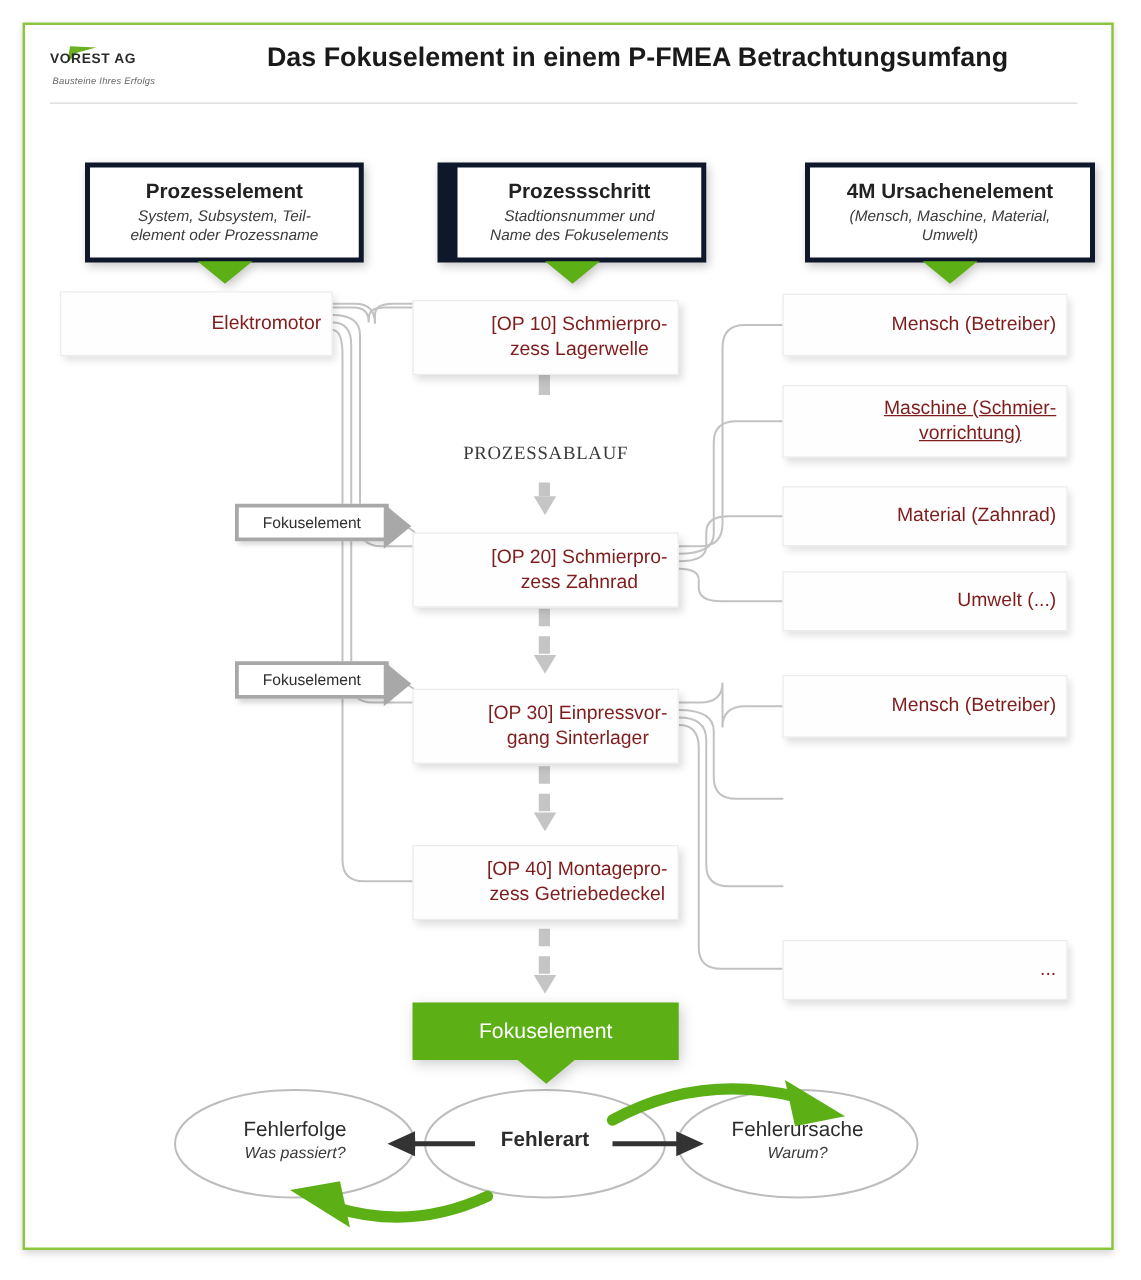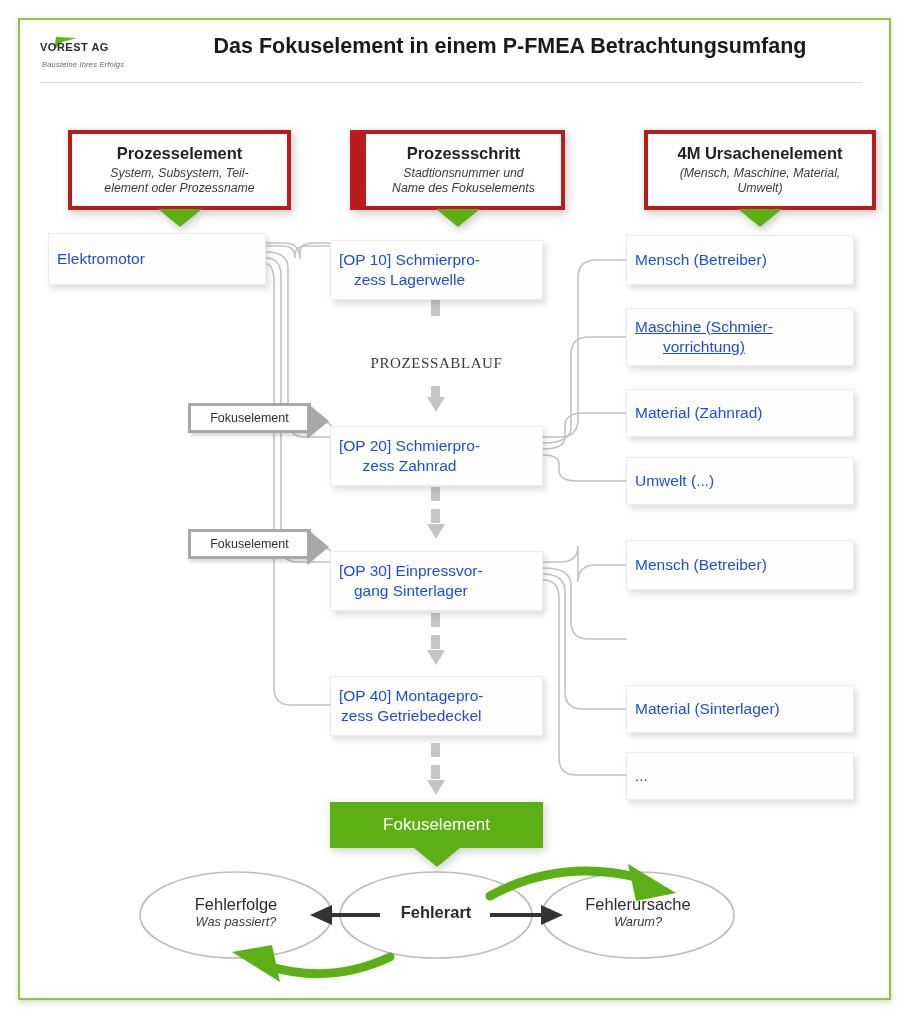--- a/index.html
+++ b/index.html
@@ -20,40 +20,40 @@
     letter-spacing:.5px;color:#2b2b2b;font-family:"Liberation Sans",sans-serif;}
   .logo-tag{position:absolute;left:2px;top:28px;font-size:7.5px;font-style:italic;
     color:#666;letter-spacing:.2px;}
   .logo-flag{position:absolute;left:13px;top:4px;}
 
   .title{position:absolute;left:130px;top:14px;width:720px;text-align:center;
     font-size:21.5px;font-weight:700;color:#1a1a1a;}
   .hrule{position:absolute;left:20px;top:62px;width:822px;height:1px;background:#d8d8d8;}
 
   
-  .hdr{position:absolute;background:#b91c1c;padding:4px;box-sizing:border-box;
+  .hdr{position:absolute;background:#0f172a;padding:4px;box-sizing:border-box;
     filter:drop-shadow(2px 3px 4px rgba(0,0,0,.22));}
   .hdr-inner{background:#fff;width:100%;height:100%;box-sizing:border-box;
     display:flex;flex-direction:column;align-items:center;justify-content:center;
     padding:6px 6px;}
   .hdr-t{font-size:16.5px;font-weight:700;color:#222;line-height:1.15;text-align:center;}
   .hdr-s{font-size:12.3px;font-style:italic;color:#3b3b3b;line-height:1.22;
     text-align:center;margin-top:3px;}
   .hdr-notch{position:absolute;left:50%;transform:translateX(-50%);bottom:-17px;
     width:0;height:0;border-left:22px solid transparent;border-right:22px solid transparent;
     border-top:18px solid #5cb016;}
 
   #hdr1{left:48px;top:110px;width:223px;height:80px;}
   #hdr2{left:330px;top:110px;width:215px;height:80px;padding-left:16px;}
   #hdr3{left:624px;top:110px;width:232px;height:80px;}
 
   
   .box{position:absolute;background:#fefefe;border:1px solid #ececec;box-sizing:border-box;
-    display:flex;align-items:center;justify-content:flex-start;text-align:center;
-    font-size:15.5px;color:#1d4ed8;line-height:1.3;padding:4px 8px;
+    display:flex;align-items:center;justify-content:flex-end;text-align:center;
+    font-size:15.5px;color:#7f1d1d;line-height:1.3;padding:4px 8px;
     box-shadow:3px 4px 6px rgba(0,0,0,.13);}
 
   
   .ftag{position:absolute;background:#fff;border:3px solid #a8a8a8;box-sizing:border-box;
     display:flex;align-items:center;justify-content:center;
     font-size:12.5px;color:#2e2e2e;box-shadow:2px 3px 4px rgba(0,0,0,.16);}
   .ftag-arrow{position:absolute;right:-21px;top:-3px;width:0;height:0;
     border-top:18px solid transparent;border-bottom:18px solid transparent;
     border-left:22px solid #a8a8a8;}
 
@@ -222,23 +222,20 @@
   <div class="box" style="left:626px;top:389px;width:228px;height:48px;">
     <span>Material (Zahnrad)</span>
   </div>
   <div class="box" style="left:626px;top:457px;width:228px;height:48px;">
     <span>Umwelt (...)</span>
   </div>
 
   <div class="box" style="left:626px;top:540px;width:228px;height:50px;">
     <span>Mensch (Betreiber)</span>
   </div>
-  <div class="box" style="left:626px;top:685px;width:228px;height:48px;">
-    <span>Material (Sinterlager)</span>
-  </div>
   <div class="box" style="left:626px;top:752px;width:228px;height:48px;">
     <span>...</span>
   </div>
 
   <div class="greenbar" style="left:330px;top:802px;width:213px;height:46px;">
     <span>Fokuselement</span>
     <span class="greenbar-notch"></span>
   </div>
 
   <div class="ell-label" style="left:146px;top:895px;width:180px;">

